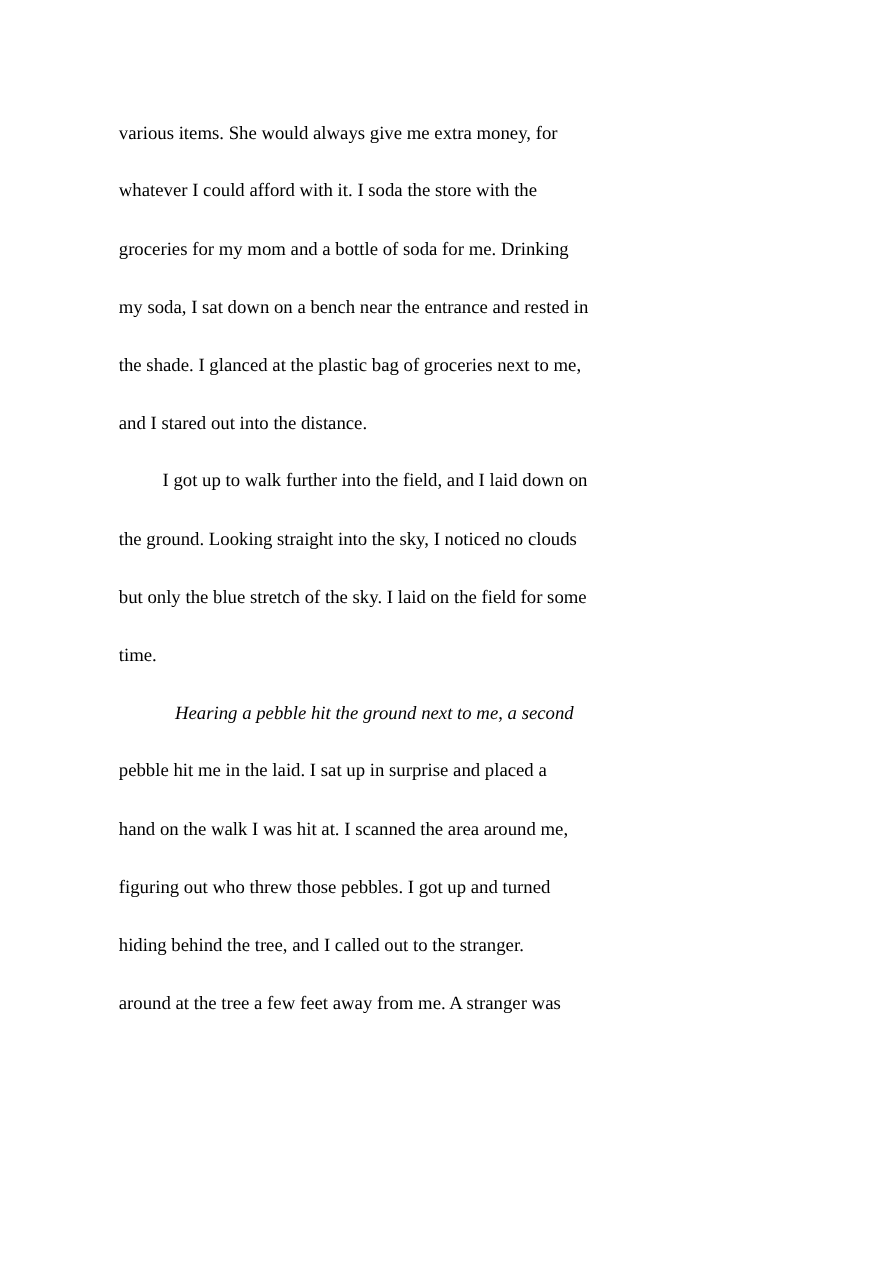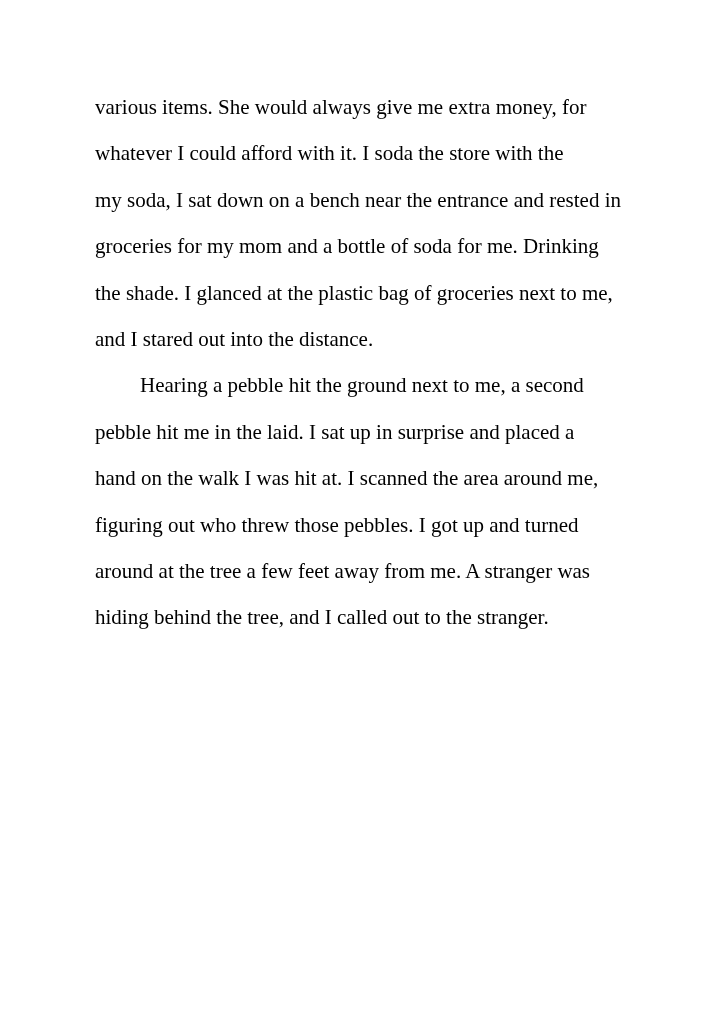--- a/index.html
+++ b/index.html
@@ -9,55 +9,62 @@
   }
   .page {
     position: relative;
     width: 707px;
     height: 1024px;
     background: #ffffff;
     overflow: hidden;
     box-sizing: border-box;
     padding: 84px 40px 0 95px;
     font-family: "Liberation Serif", "DejaVu Serif", serif;
-    font-size: 21px;
+    font-size: 15px;
     line-height: 46.4px;
     color: #000000;
     -webkit-font-smoothing: antialiased;
   }
   .para {
     margin: 0;
   }
   .line {
     white-space: nowrap;
   }
   .indent-sm {
     text-indent: 35px;
   }
   .indent-md {
     text-indent: 45px;
+    font-style: italic;
   }
 </style>
 </head>
 <body>
 
 <div class="page">
 
   <div class="para">
     <div class="line">various items. She would always give me extra money, for</div>
     <div class="line">whatever I could afford with it. I soda the store with the</div>
+    <div class="line">groceries for my mom and a bottle of soda for me. Drinking</div>
     <div class="line">my soda, I sat down on a bench near the entrance and rested in</div>
-    <div class="line">groceries for my mom and a bottle of soda for me. Drinking</div>
     <div class="line">the shade. I glanced at the plastic bag of groceries next to me,</div>
     <div class="line">and I stared out into the distance.</div>
   </div>
 
+  <div class="para">
+    <div class="line indent-sm">I got up to walk further into the field, and I laid down on</div>
+    <div class="line">the ground. Looking straight into the sky, I noticed no clouds</div>
+    <div class="line">but only the blue stretch of the sky. I laid on the field for some</div>
+    <div class="line">time.</div>
+  </div>
 
   <div class="para">
     <div class="line indent-md">Hearing a pebble hit the ground next to me, a second</div>
     <div class="line">pebble hit me in the laid. I sat up in surprise and placed a</div>
     <div class="line">hand on the walk I was hit at. I scanned the area around me,</div>
     <div class="line">figuring out who threw those pebbles. I got up and turned</div>
+    <div class="line">hiding behind the tree, and I called out to the stranger.</div>
     <div class="line">around at the tree a few feet away from me. A stranger was</div>
-    <div class="line">hiding behind the tree, and I called out to the stranger.</div>
   </div>
 
 </div>
 
 </body></html>

